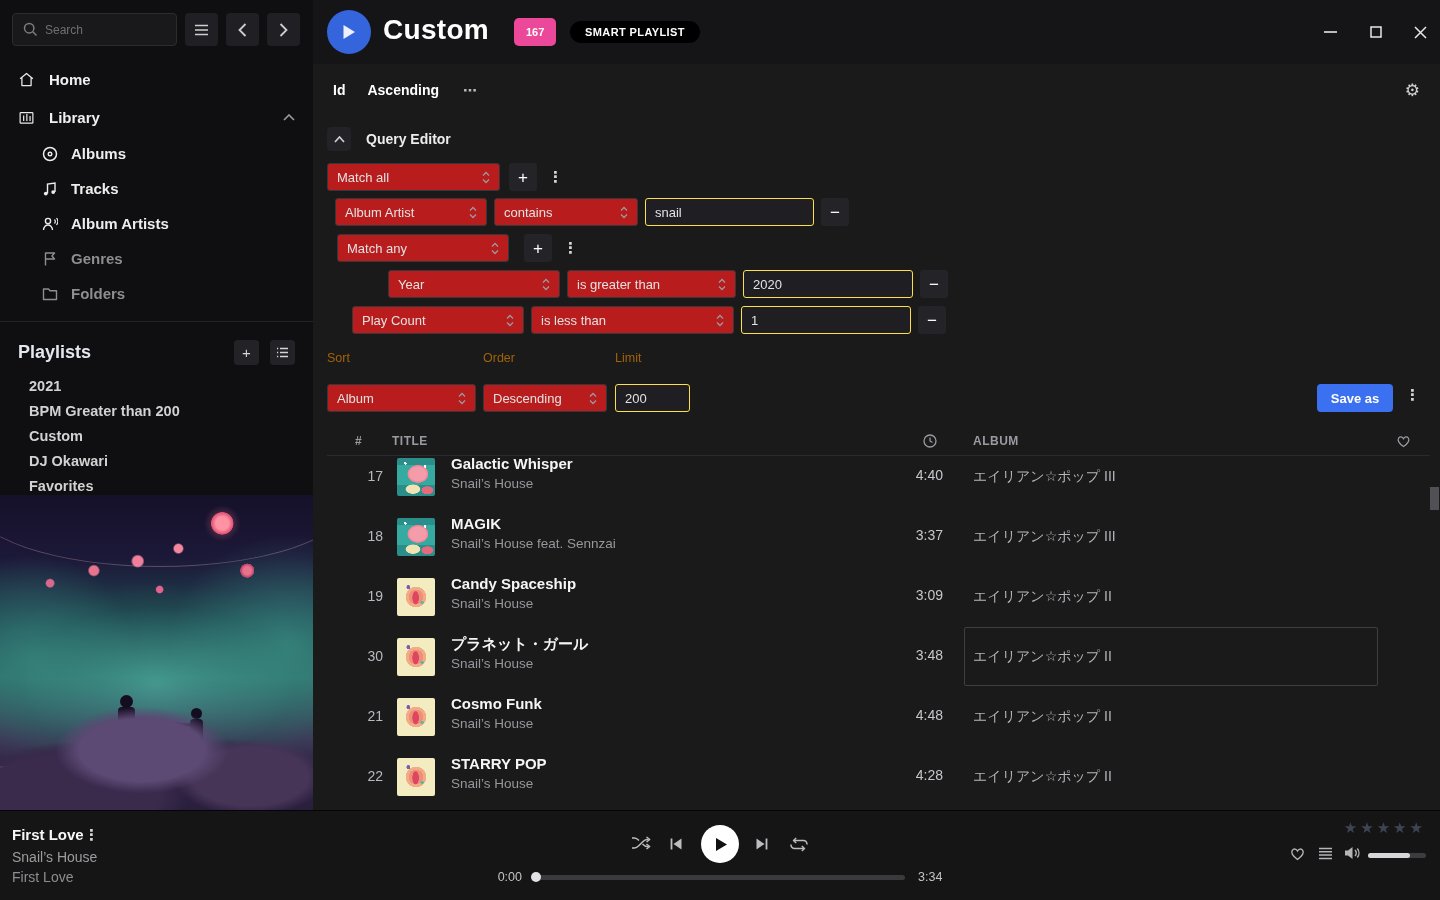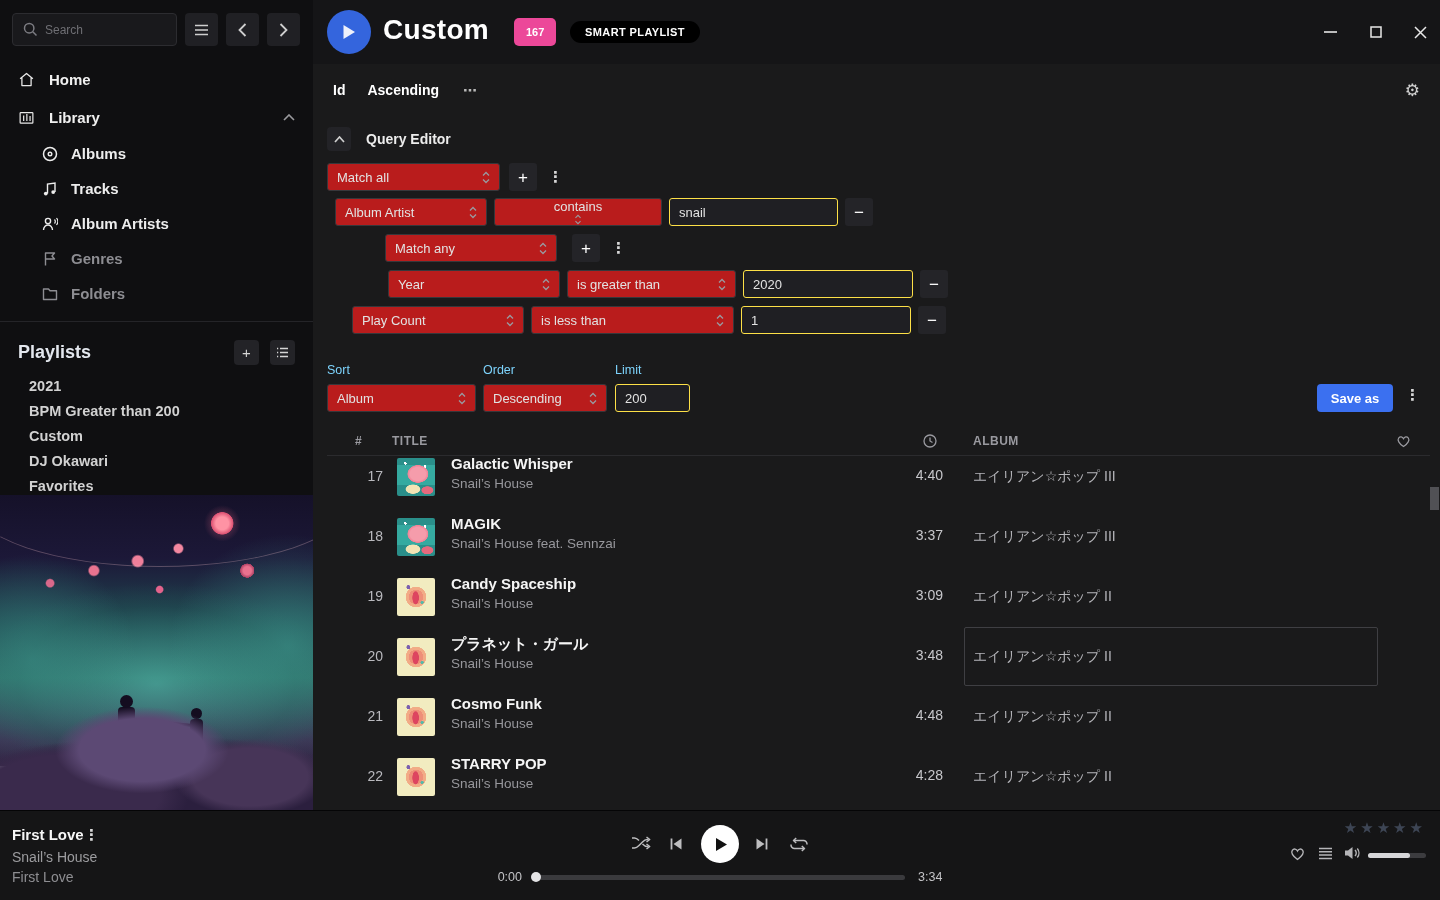--- a/index.html
+++ b/index.html
@@ -80,23 +80,23 @@
   .qe{position:absolute;left:14px;right:14px;top:127px;height:292px;}
   .qe-head{position:absolute;left:0;top:0;display:flex;align-items:center;gap:15px;}
   .sq-btn{width:24px;height:24px;background:#232327;border:none;border-radius:4px;color:#cfcfcf;display:flex;align-items:center;justify-content:center;cursor:pointer;}
   .qe-title{font-size:14px;font-weight:600;color:#ececec;}
   .qrow{position:absolute;display:flex;align-items:center;gap:7px;}
   .sel{height:28px;background:#b91c1c;border:1px solid #37373b;border-radius:3px;display:flex;align-items:center;padding:0 9px;font-size:13px;color:#e2e2e2;cursor:pointer;}
   .sel span{flex:1;}
   .inp{height:28px;background:#1f1f23;border:1px solid #fde047;border-radius:3px;padding:0 9px;font-size:13px;color:#e2e2e2;outline:none;}
   .mini-btn{width:28px;height:28px;background:#242428;border:none;border-radius:3px;color:#fff;font-size:17px;line-height:1;cursor:pointer;}
   .kebab-btn{background:none;border:none;color:#d8d8d8;font-size:15px;font-weight:700;cursor:pointer;padding:0 4px;}
-  .r-match1{top:36px;left:0;} .r-rule1{top:71px;left:8px;} .r-match2{top:107px;left:10px;margin-left:48px;}
+  .r-match1{top:36px;left:0;} .r-rule1{top:71px;left:8px;} .r-match2{top:107px;left:10px;}
   .r-rule2{top:143px;left:25px;} .r-rule3{top:179px;left:25px;}
-  .qlabel{position:absolute;top:236px;font-size:12.5px;color:#7dd3fc;}
+  .qlabel{position:absolute;top:224px;font-size:12.5px;color:#a16207;}
   .r-sorts{top:257px;left:0;gap:0;}
   .save-btn{position:absolute;top:257px;right:33px;width:76px;height:28px;background:#3b70f0;color:#fff;border:none;border-radius:4px;font-size:13px;font-weight:700;cursor:pointer;}
   .save-kebab{position:absolute;top:259px;right:2px;}
 
   .thead{position:absolute;left:14px;right:10px;top:427px;height:29px;border-bottom:1px solid #2b2b2e;font-size:12px;font-weight:600;letter-spacing:.5px;color:#9a9aa0;}
   .thead span,.thead .hic{position:absolute;top:7px;cursor:pointer;}
   .h-num{left:28px;} .h-title{left:65px;} .h-clock{left:596px;top:6px;} .h-album{left:646px;} .h-heart{left:1069px;top:6px;}
 
   .tbody{position:absolute;left:14px;right:10px;top:457px;height:353px;overflow:hidden;}
   .rows{margin-top:-10px;}
@@ -324,21 +324,21 @@
         <button class="kebab-btn">⋮</button>
       </div>
 
       <div class="qrow r-rule1">
         <div class="sel" style="width:152px;">
             <span>Album Artist</span>
             <svg width="8" height="13" viewBox="0 0 8 13">
               <path d="M1 4.5 L4 1.5 L7 4.5 M1 8.5 L4 11.5 L7 8.5" fill="none" stroke="#9a9aa0" stroke-width="1.3"></path>
             </svg>
           </div>
-        <div class="sel" style="width:168px;flex-direction:column;">
+        <div class="sel" style="width:144px;">
             <span>contains</span>
             <svg width="8" height="13" viewBox="0 0 8 13">
               <path d="M1 4.5 L4 1.5 L7 4.5 M1 8.5 L4 11.5 L7 8.5" fill="none" stroke="#9a9aa0" stroke-width="1.3"></path>
             </svg>
           </div>
         <input class="inp" style="width: 169px;" value="snail">
         <button class="mini-btn">−</button>
       </div>
 
       <div class="qrow r-match2">
@@ -446,21 +446,21 @@
         </div>
         <div class="trow">
           <span class="num">19</span>
           <div class="thumb" data-art="b"></div>
           <span class="t1">Candy Spaceship</span>
           <span class="t2">Snail’s House</span>
           <span class="dur">3:09</span>
           <span class="alb">エイリアン☆ポップ II</span>
         </div>
         <div class="trow">
-          <span class="num">20</span>
+          <span class="num">30</span>
           <div class="thumb" data-art="b"></div>
           <span class="t1">プラネット・ガール</span>
           <span class="t2">Snail’s House</span>
           <span class="dur">3:48</span>
           <div class="cell-outline"></div>
           <span class="alb">エイリアン☆ポップ II</span>
         </div>
         <div class="trow">
           <span class="num">21</span>
           <div class="thumb" data-art="b"></div>

